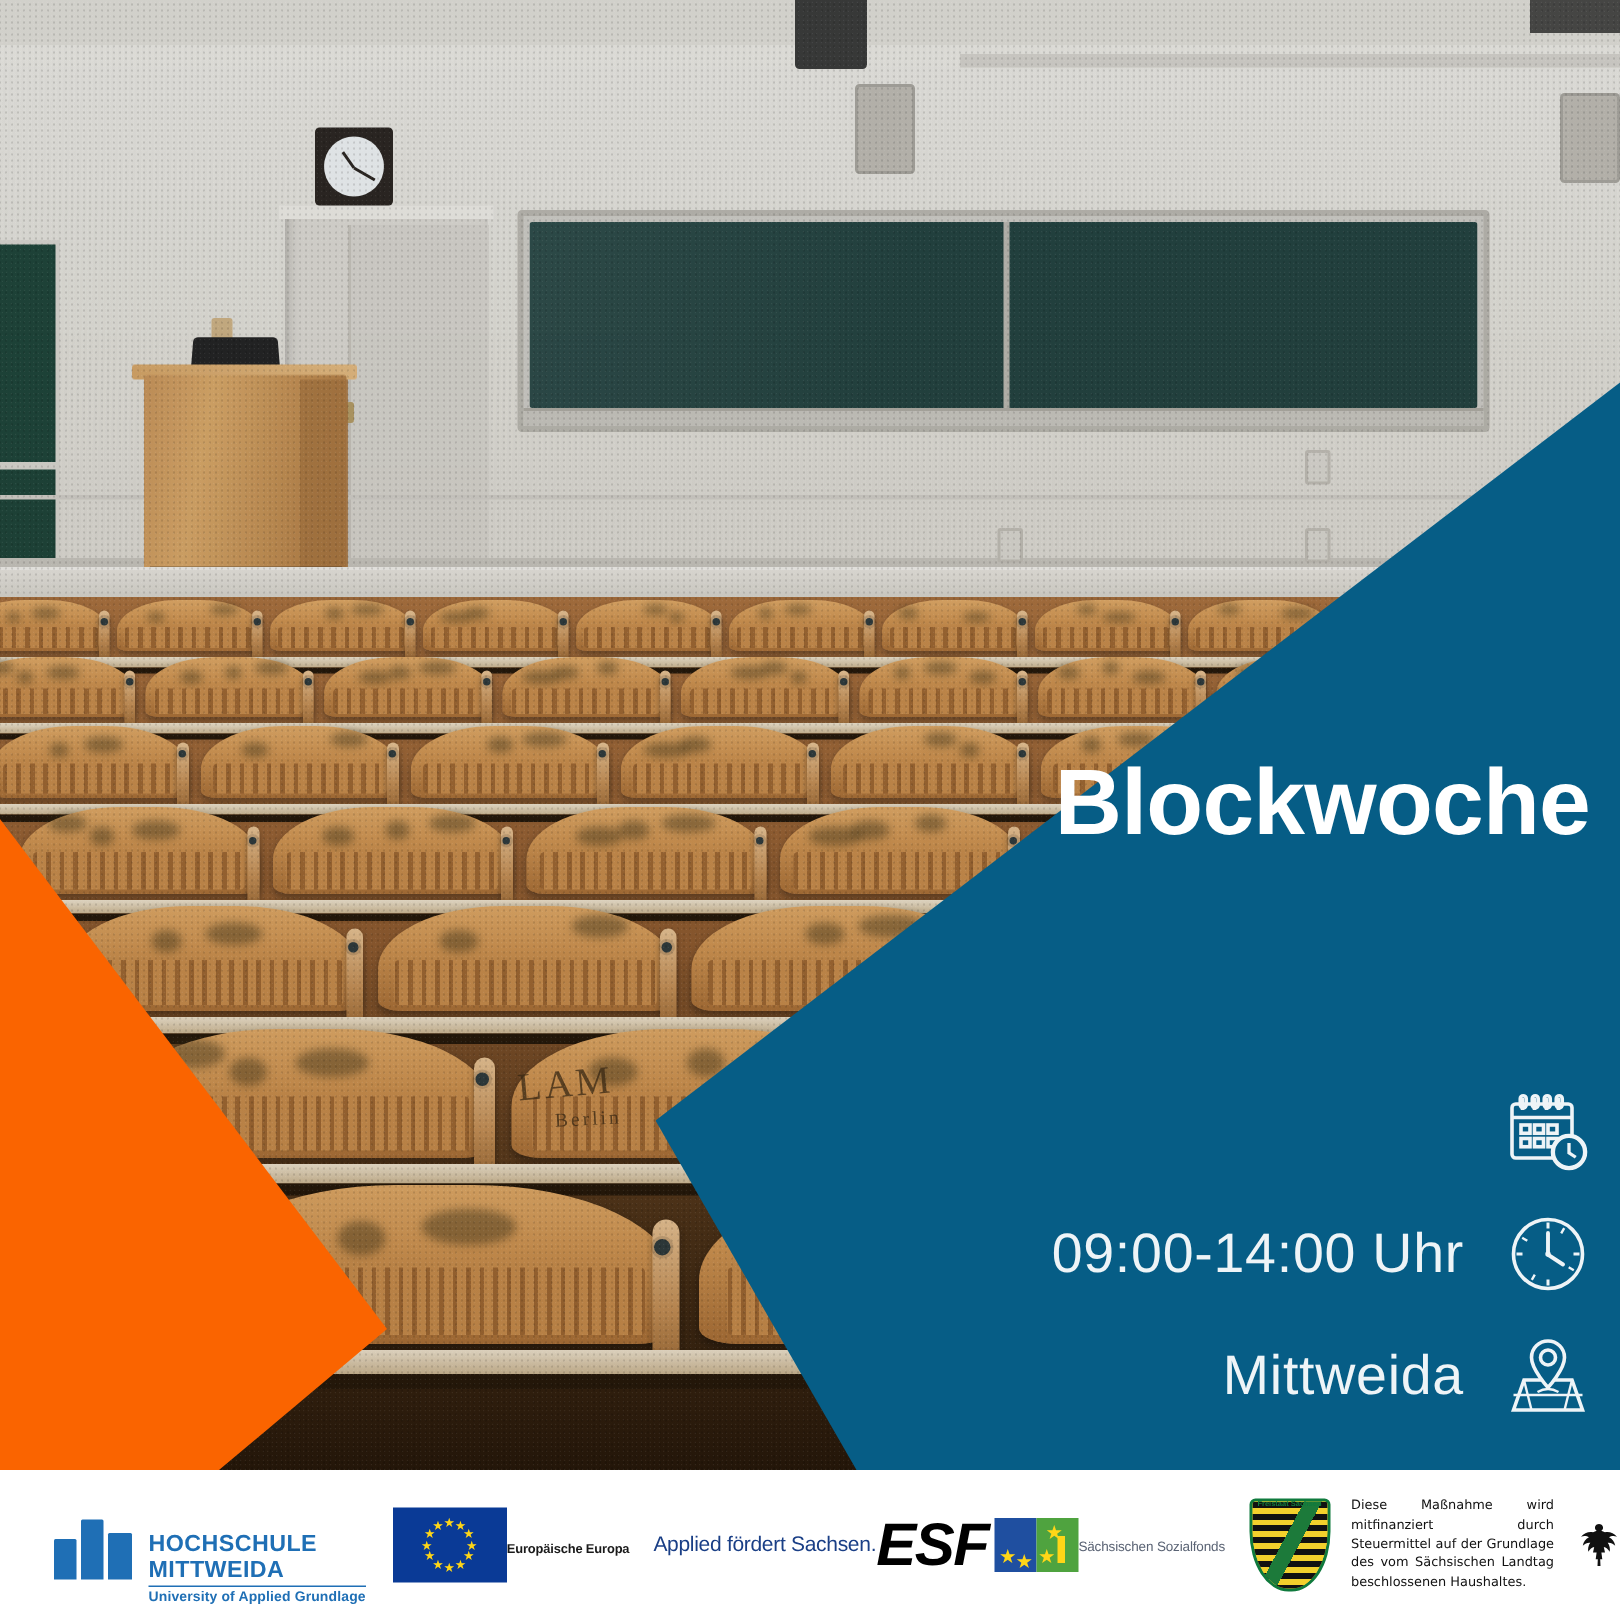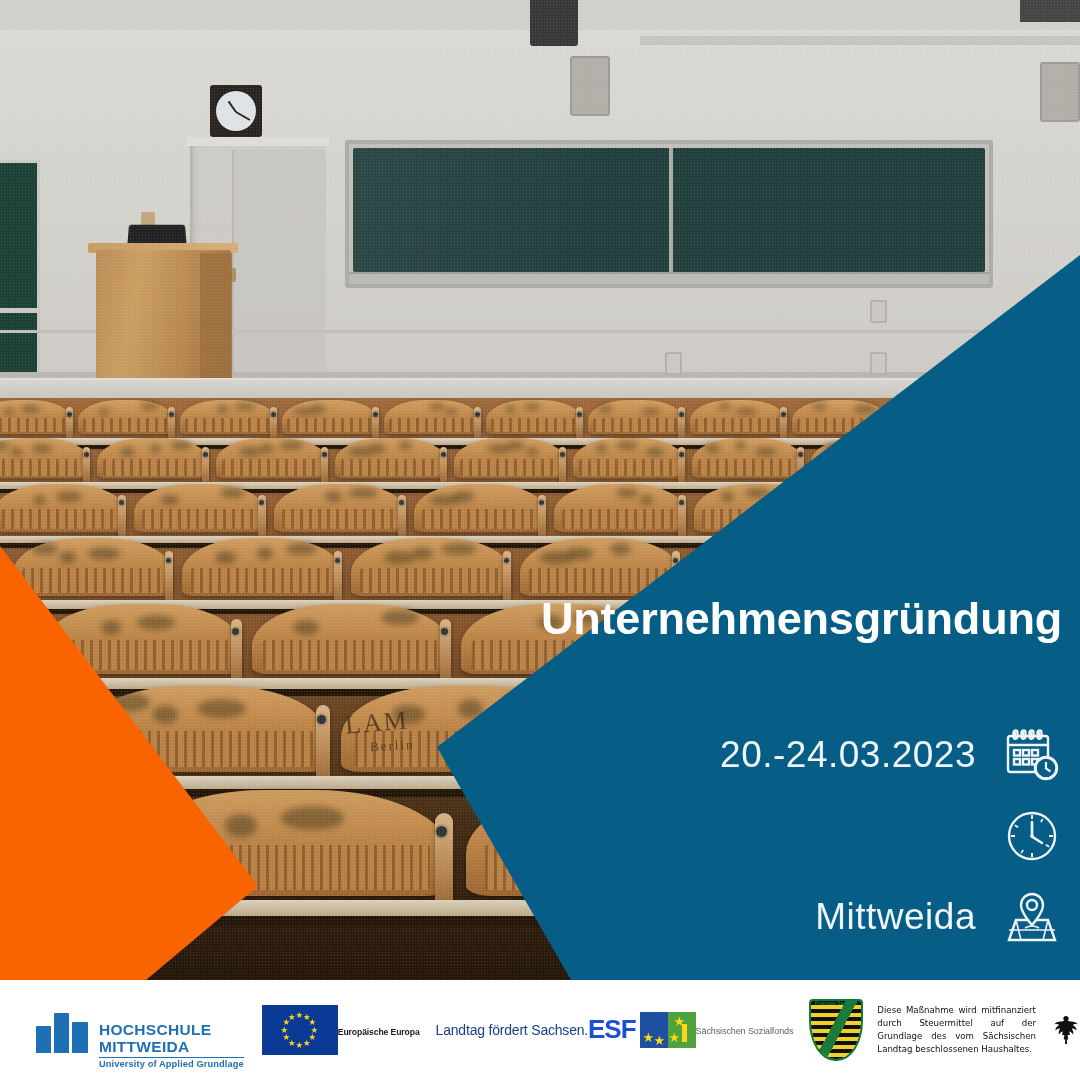--- a/index.html
+++ b/index.html
@@ -138,21 +138,21 @@
   
   .eu{margin-left:18px;text-align:center;}
   .eu-flag{width:76px;height:50px;background:#0A3A96;position:relative;}
   .eu-star{position:absolute;color:#FFD617;font-size:8.5px;line-height:8.5px;}
   .eu-cap{font-size:8.6px;color:#1a1a1a;margin-top:3px;font-weight:bold;letter-spacing:-.1px;}
 
   
   .esf{margin-left:16px;}
   .esf-top{font-size:14px;color:#1a3f86;letter-spacing:-.2px;margin-bottom:1px;}
   .esf-mid{display:flex;align-items:center;gap:4px;}
-  .esf-word{font-size:26px;font-weight:bold;color:#1d4ed8;letter-spacing:-1px;line-height:.92;}
+  .esf-word{font-size:40px;font-weight:bold;color:#000000;letter-spacing:-1px;line-height:.92;font-style:italic;}
   .esf-box{width:56px;height:36px;display:flex;}
   .esf-blue{width:28px;background:#1F4FA0;position:relative;}
   .esf-green{width:28px;background:#4FA33F;position:relative;}
   .esf-st{position:absolute;color:#FFD617;font-size:13px;line-height:13px;}
   .esf-bot{font-size:9px;color:#5a6374;margin-top:2px;letter-spacing:-.1px;}
 
   
   .sax-arms{margin-left:16px;width:54px;height:62px;position:relative;}
   .arms-shield{position:absolute;inset:0;background:#F2D02C;border:2.5px solid #0F7A3D;
         border-radius:4px 4px 26px 26px/4px 4px 40px 40px;overflow:hidden;}
@@ -560,26 +560,25 @@
         <div class="graffiti small" style="left: 370px; top: 340px;">Berlin</div>
       </div>
 
     <div class="photo-tint"></div>
     <div class="photo-grain"></div>
   </div>
 
   <div class="shape orange-shape"></div>
   <div class="shape blue-shape"></div>
 
-  <div class="subtitle">Unternehmensgründung</div>
+  <div class="title">Blockwoche</div>
 
   <div class="info">
 
     <div class="inforow">
-      <span class="infotext">20.-24.03.2023</span>
       <span class="infoicon">
         <svg width="58" height="58" viewBox="0 0 58 58" fill="none" stroke="#eef4f7" stroke-width="2.4">
           <rect x="5" y="10" width="40" height="36" rx="2.5"></rect>
           <path d="M5 19 H45"></path>
           <path d="M12 6 v8 M20 6 v8 M28 6 v8 M36 6 v8"></path>
           <rect x="10.5" y="4.5" width="4" height="8" rx="2"></rect>
           <rect x="18.5" y="4.5" width="4" height="8" rx="2"></rect>
           <rect x="26.5" y="4.5" width="4" height="8" rx="2"></rect>
           <rect x="34.5" y="4.5" width="4" height="8" rx="2"></rect>
           <rect x="11" y="24" width="6" height="5.5"></rect>
@@ -589,20 +588,21 @@
           <rect x="20" y="33" width="6" height="5.5"></rect>
           <rect x="29" y="33" width="6" height="5.5"></rect>
           <circle cx="43" cy="42" r="11" fill="#065D86"></circle>
           <circle cx="43" cy="42" r="10.5"></circle>
           <path d="M43 36 v6.5 l4.5 3" stroke-width="2.2"></path>
         </svg>
       </span>
     </div>
 
     <div class="inforow">
+      <span class="infotext">09:00-14:00 Uhr</span>
       <span class="infoicon">
         <svg width="58" height="58" viewBox="0 0 58 58" fill="none" stroke="#eef4f7" stroke-width="2.4">
           <circle cx="29" cy="29" r="23"></circle>
           <path d="M29 8 v4 M29 46 v4 M50 29 h-4 M12 29 H8" stroke-width="2"></path>
           <path d="M39.8 11.8 l-2 3.4 M18.2 46.2 l2-3.4 M46.2 39.8 l-3.4-2 M11.8 18.2 l3.4 2" stroke-width="1.6"></path>
           <path d="M29 15 v14.5 l10 6.5" stroke-width="2.6" stroke-linecap="round"></path>
           <circle cx="29" cy="29" r="1.8" fill="#eef4f7" stroke="none"></circle>
         </svg>
       </span>
     </div>
@@ -652,21 +652,21 @@
           <span class="eu-star" style="left: 26.3px; top: 33.7904px;">★</span>
           <span class="eu-star" style="left: 20.8096px; top: 28.3px;">★</span>
           <span class="eu-star" style="left: 18.8px; top: 20.8px;">★</span>
           <span class="eu-star" style="left: 20.8096px; top: 13.3px;">★</span>
           <span class="eu-star" style="left: 26.3px; top: 7.80962px;">★</span>
         </div>
       <div class="eu-cap">Europäische Europa</div>
     </div>
 
     <div class="logo esf">
-      <div class="esf-top">Landtag fördert Sachsen.</div>
+      <div class="esf-top">Applied fördert Sachsen.</div>
       <div class="esf-mid">
         <span class="esf-word">ESF</span>
         <span class="esf-box">
           <span class="esf-blue">
             <span class="esf-st" style="left:3px;top:19px;">★</span>
             <span class="esf-st" style="left:14px;top:22px;">★</span>
           </span>
           <span class="esf-green">
             <span class="esf-st" style="left:1px;top:19px;">★</span>
             <span class="esf-st" style="left:6px;top:3px;">★</span>

